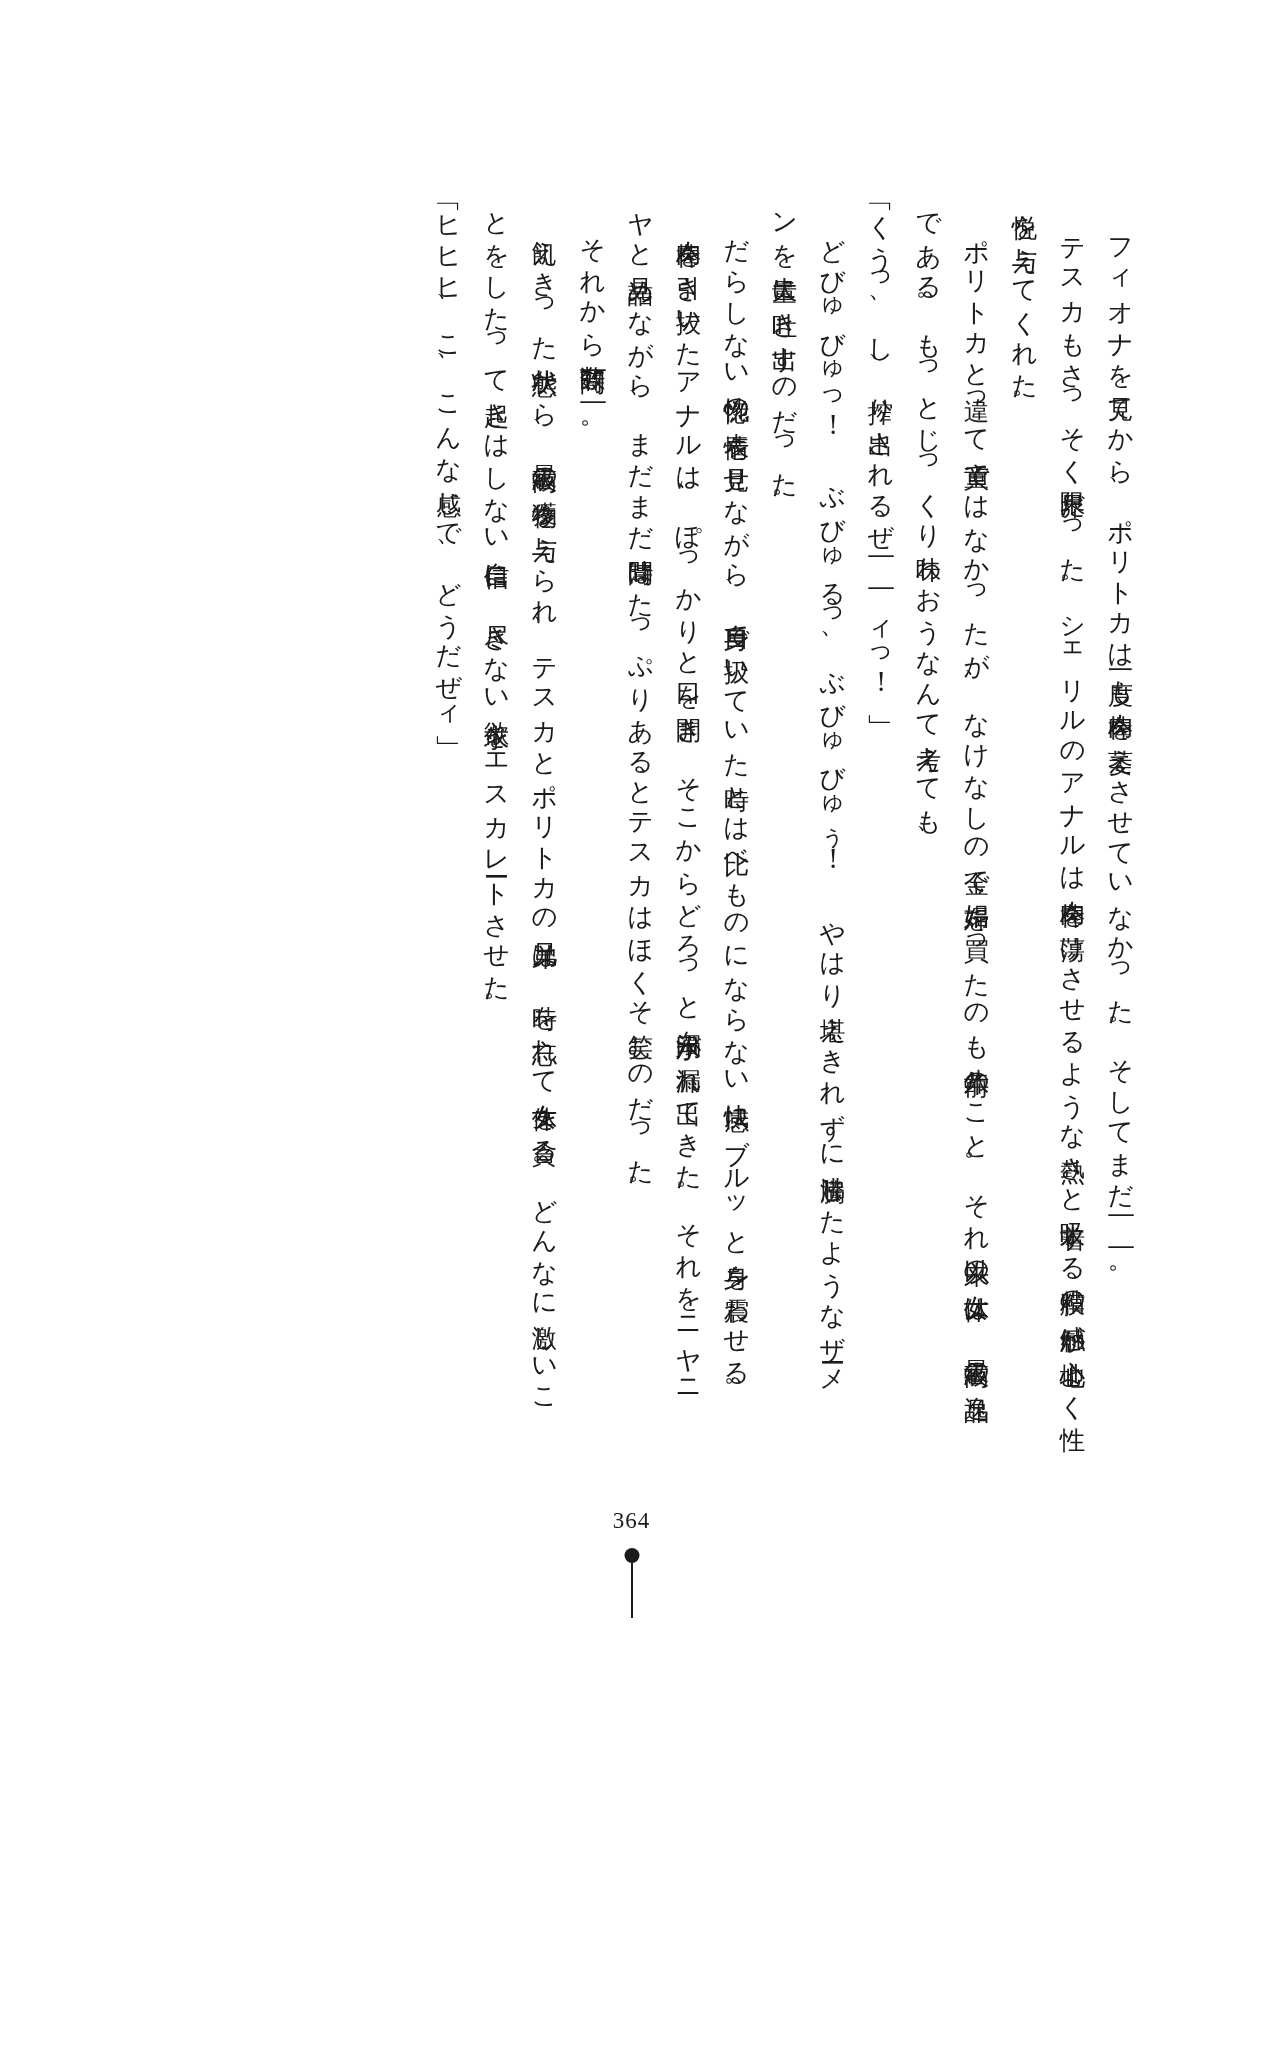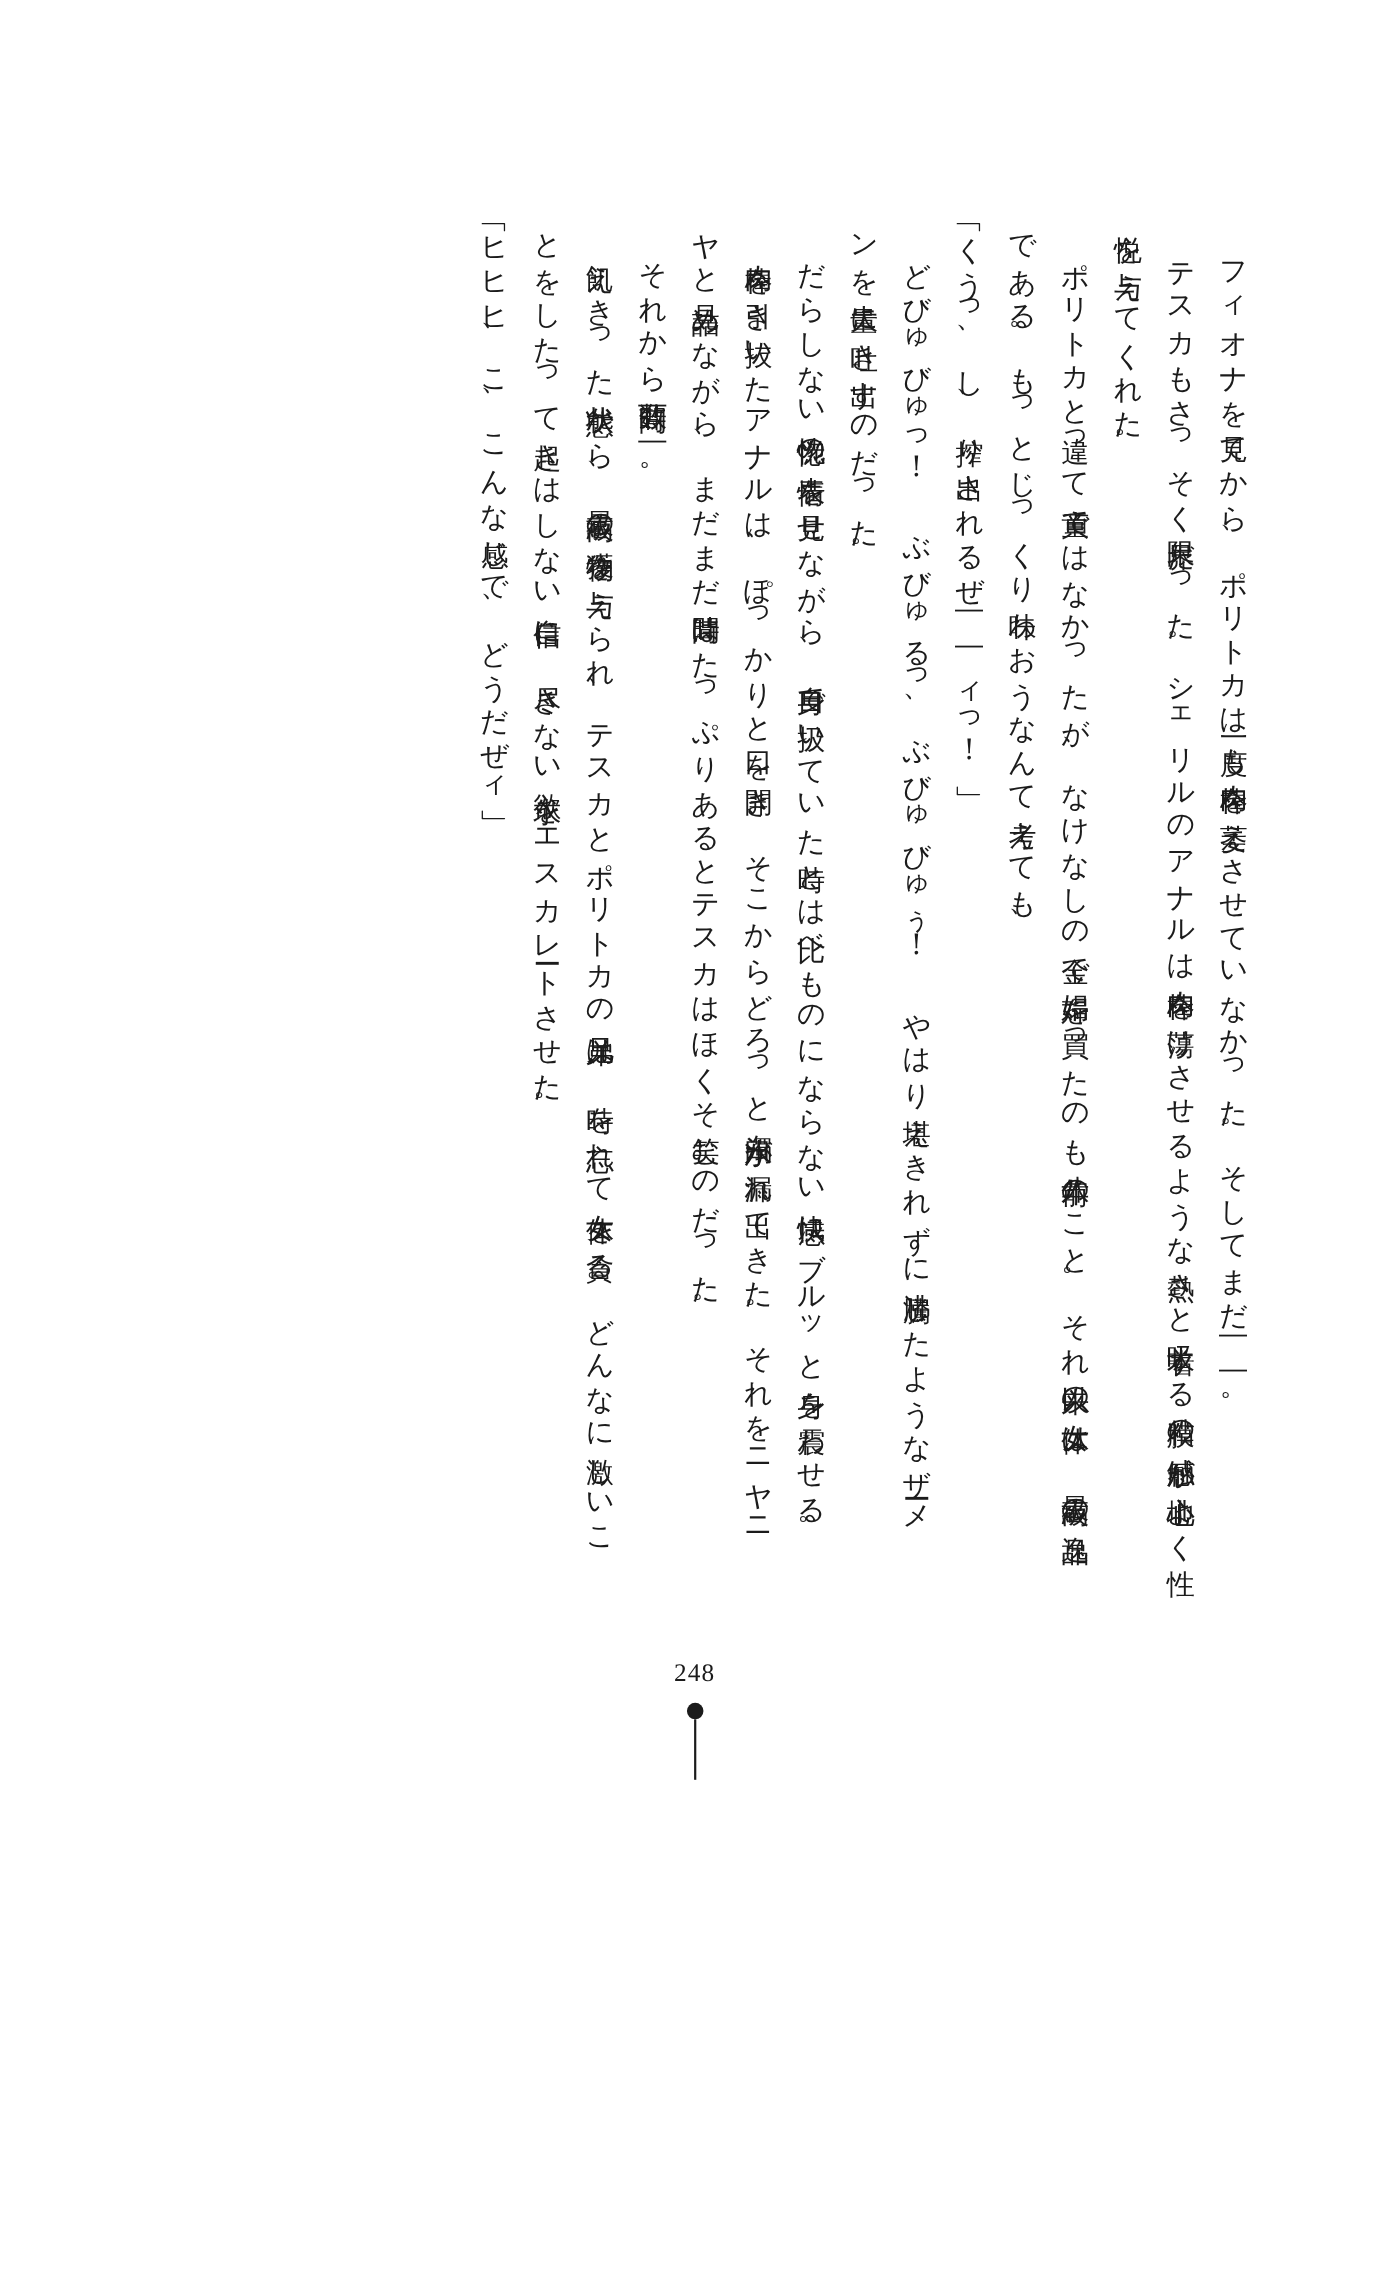--- a/index.html
+++ b/index.html
@@ -104,20 +104,20 @@
     <p class="indent">ポリトカと違って童貞ではなかったが、なけなしの金で娼婦を買ったのも八年前のこと。それ以来の女体は、最高級の逸品である。もっとじっくり味わおうなんて考えても、</p>
     <p>「くうっ、し、搾り出されるぜ――ィっ!」</p>
     <p class="indent">どびゅびゅっ!　ぶびゅるっ、ぶびゅびゅぅ!　やはり堪えきれずに沸騰したようなザーメンを大量に吐き出すのだった。</p>
     <p class="indent">だらしない恍惚の表情を見せながら、自身で扱いていた時とは比べものにならない快感にブルッと身を震わせる。</p>
     <p class="indent">肉棒を引き抜いたアナルは、ぽっかりと口を開き、そこからどろっと白濁水が漏れ出てきた。それをニヤニヤと見詰めながら、まだまだ時間はたっぷりあるとテスカはほくそ笑むのだった。</p>
     <p class="indent">それから数時間――。</p>
     <p class="indent">飢えきった状態から、最高級の獲物を与えられ、テスカとポリトカの兄弟は、時を忘れて女体を貪る。どんなに激しいことをしたって起きはしない自信に、尽きない欲求をエスカレートさせた。</p>
     <p>「ヒヒヒ、こ、こんな感じで、どうだぜィ」</p>
   </div>
 
-  <div id="page-number">248</div>
+  <div id="page-number">364</div>
 
   <div id="footer-ornament">
     <div class="dot"></div>
     <div class="rule"></div>
   </div>
 
 </div>
 
 </body></html>

